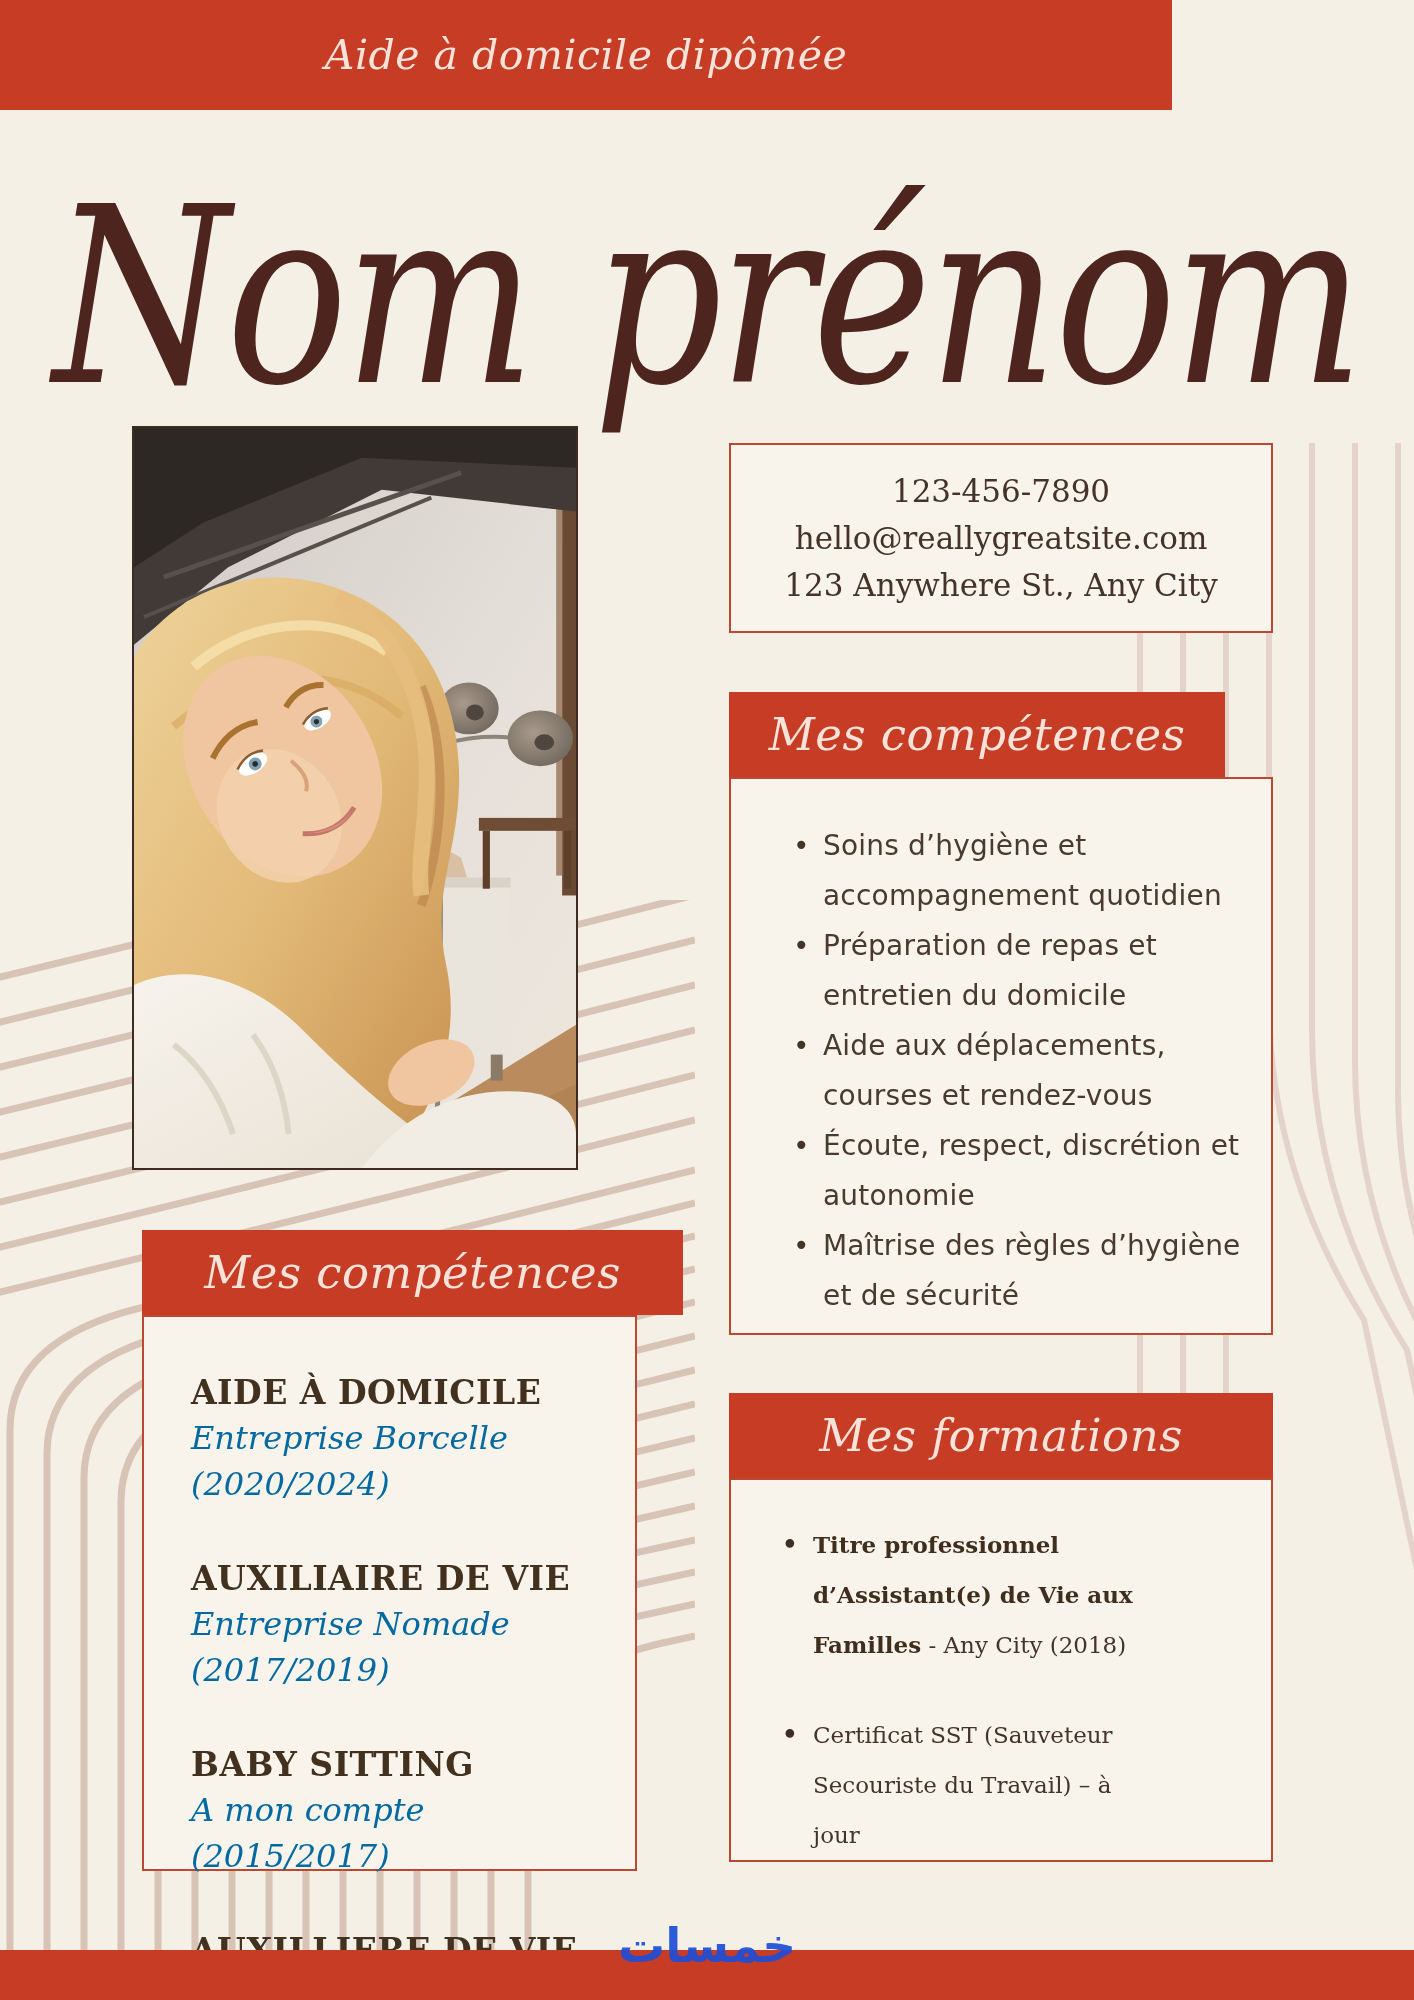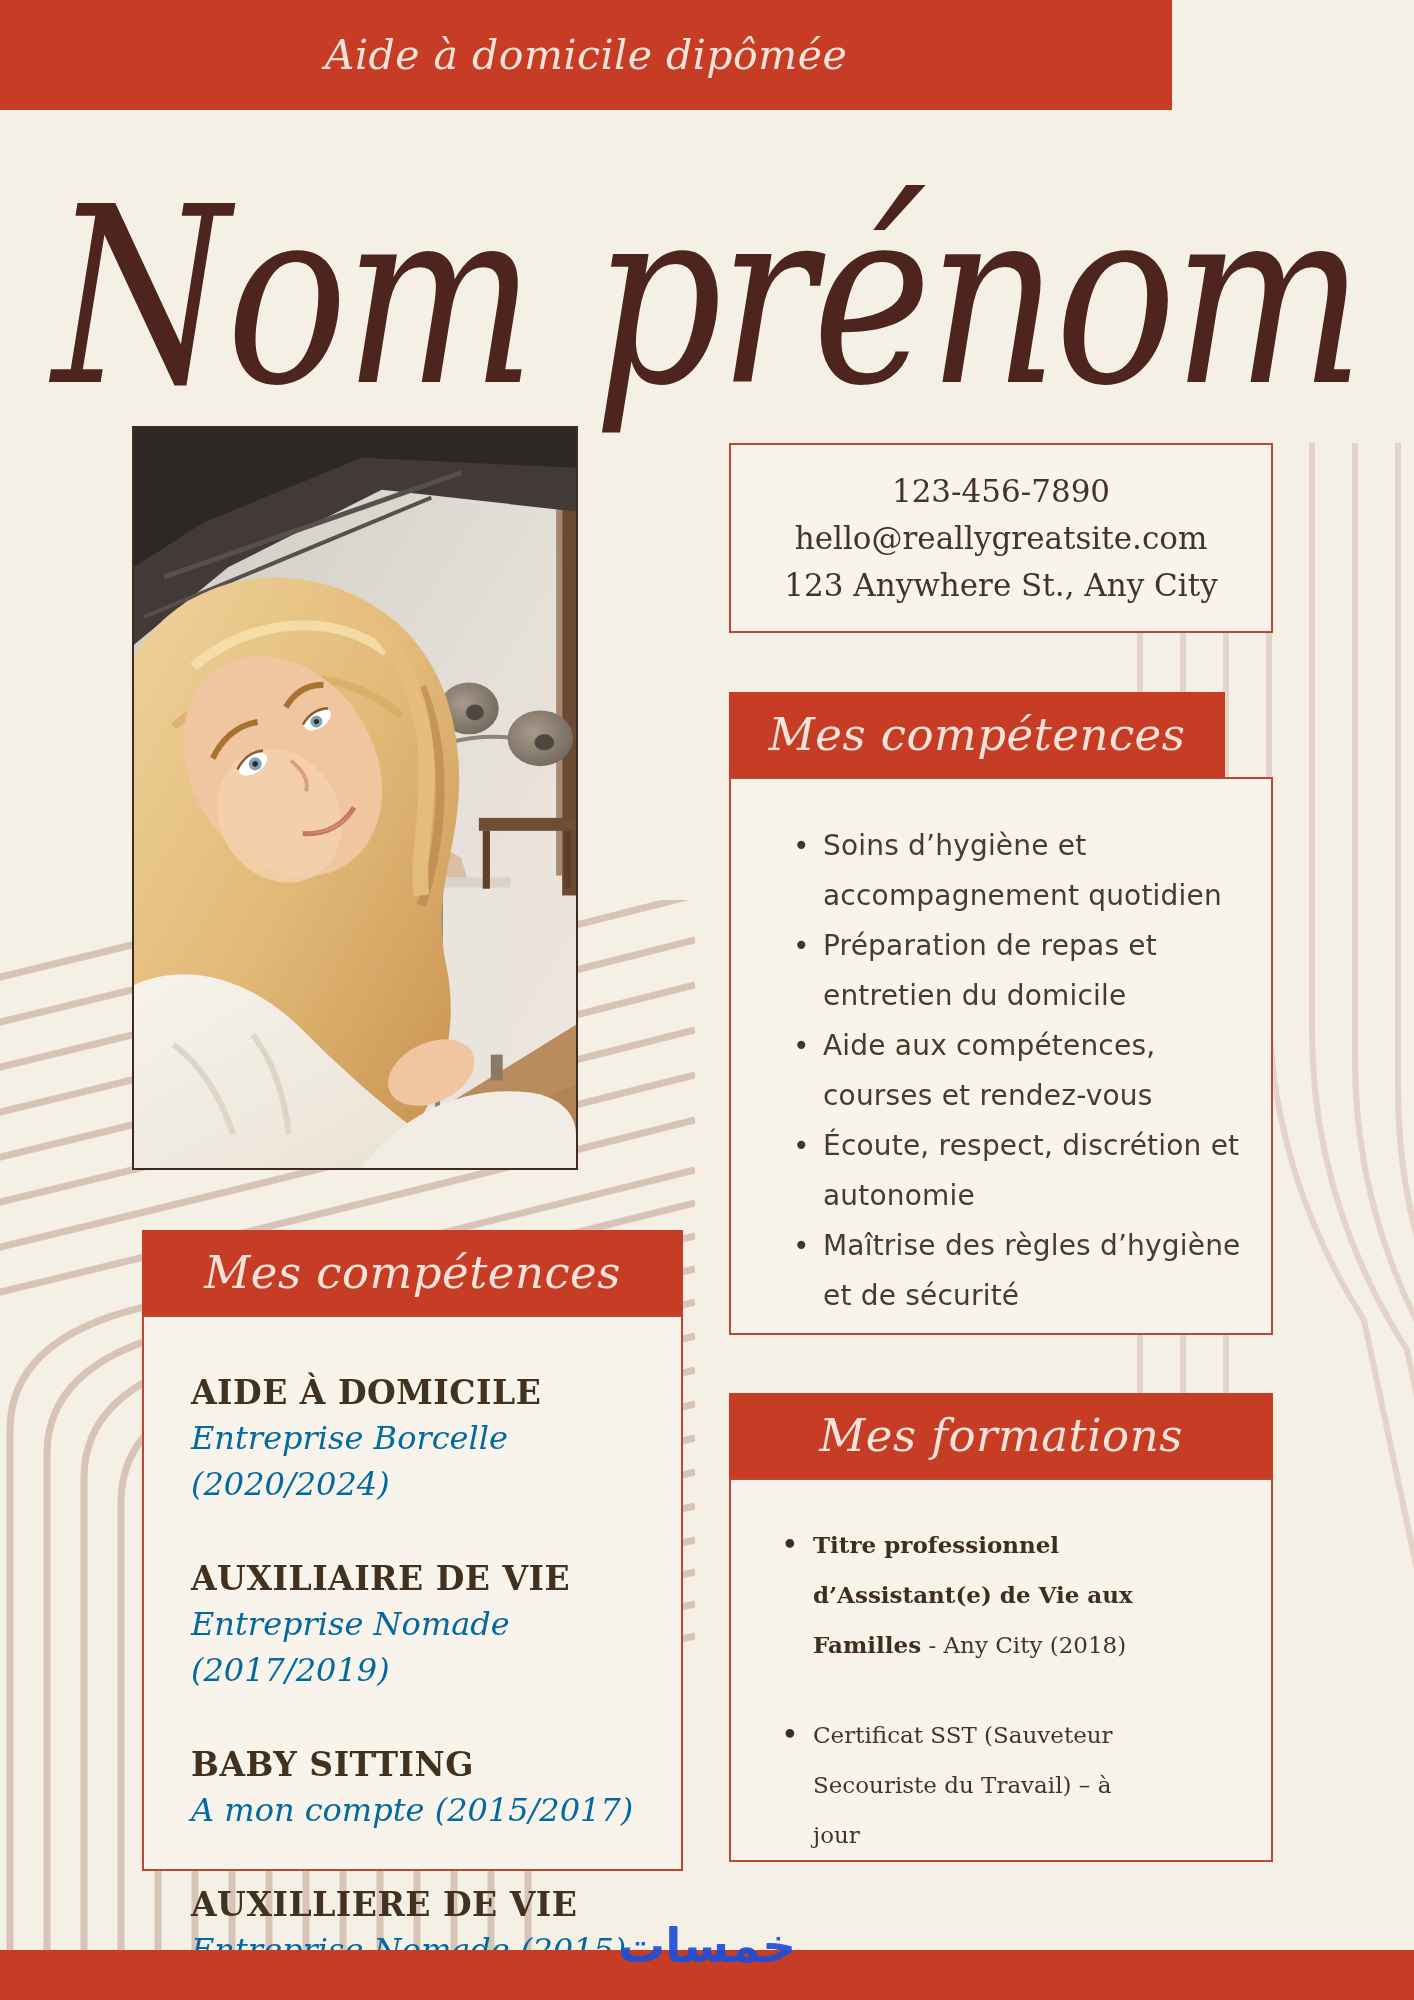--- a/index.html
+++ b/index.html
@@ -71,21 +71,21 @@
   .bullet-dot{
     width:30px;flex:0 0 30px;color:#443528;font-size:28px;line-height:50px;
   }
   .bullet-text{
     white-space:pre-line;font-size:28px;line-height:50px;color:#4A3A2E;
     letter-spacing:.2px;
   }
   
   .exp-header{left:142px;top:1230px;width:541px;height:85px;}
   .exp-box{
-    left:142px;top:1315px;width:541px;height:556px;
+    left:142px;top:1315px;width:495px;height:556px;
     padding:54px 20px 0 47px;
   }
   .exp-item{margin-bottom:50px;}
   .exp-role{
     font-weight:bold;font-size:33px;line-height:44px;color:#43311F;letter-spacing:.5px;
   }
   .exp-detail{
     font-style:italic;font-size:32px;line-height:46px;color:#0369a1;
   }
   
@@ -267,21 +267,21 @@
       <span class="bullet-text">Soins d’hygiène et
 accompagnement quotidien</span>
     </div>
     <div class="bullet-item">
       <span class="bullet-dot">•</span>
       <span class="bullet-text">Préparation de repas et
 entretien du domicile</span>
     </div>
     <div class="bullet-item">
       <span class="bullet-dot">•</span>
-      <span class="bullet-text">Aide aux compétences,
+      <span class="bullet-text">Aide aux déplacements,
 courses et rendez-vous</span>
     </div>
     <div class="bullet-item">
       <span class="bullet-dot">•</span>
       <span class="bullet-text">Écoute, respect, discrétion et
 autonomie</span>
     </div>
     <div class="bullet-item">
       <span class="bullet-dot">•</span>
       <span class="bullet-text">Maîtrise des règles d’hygiène

